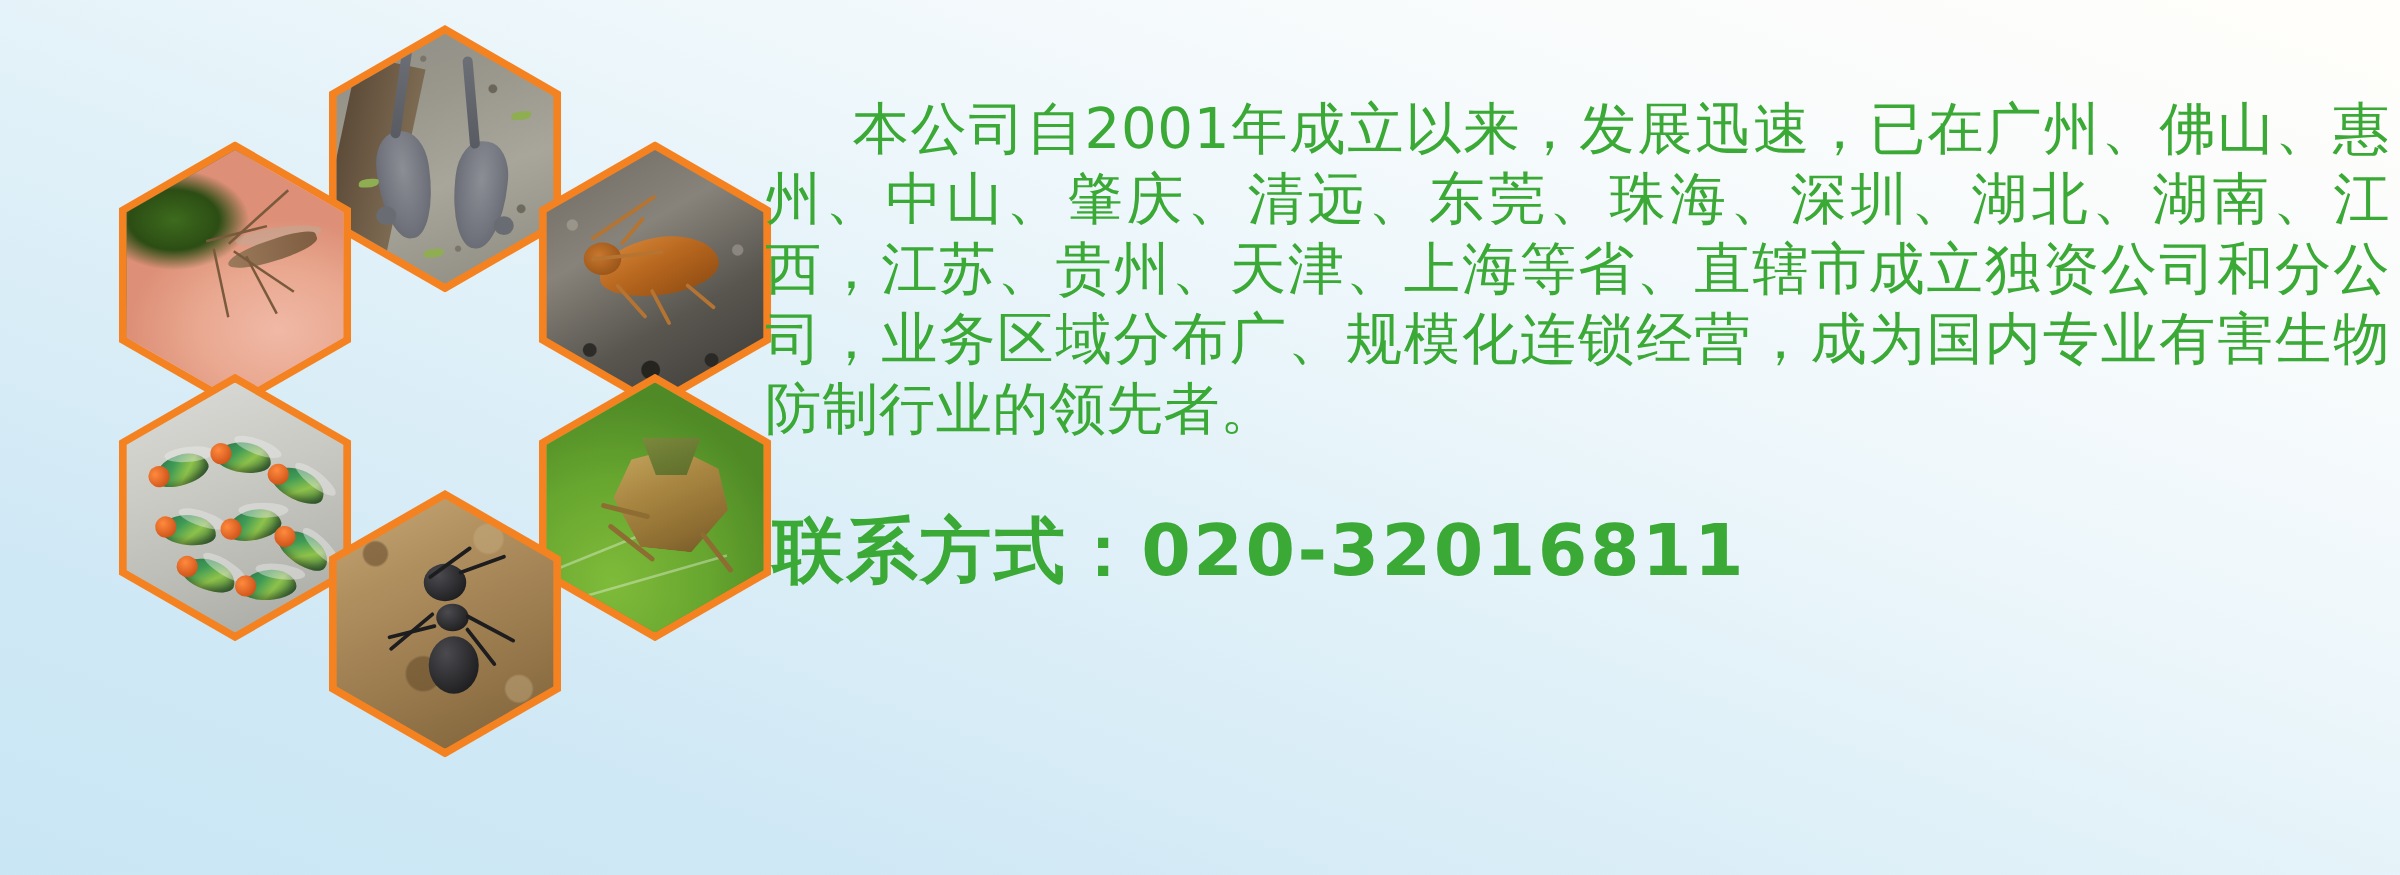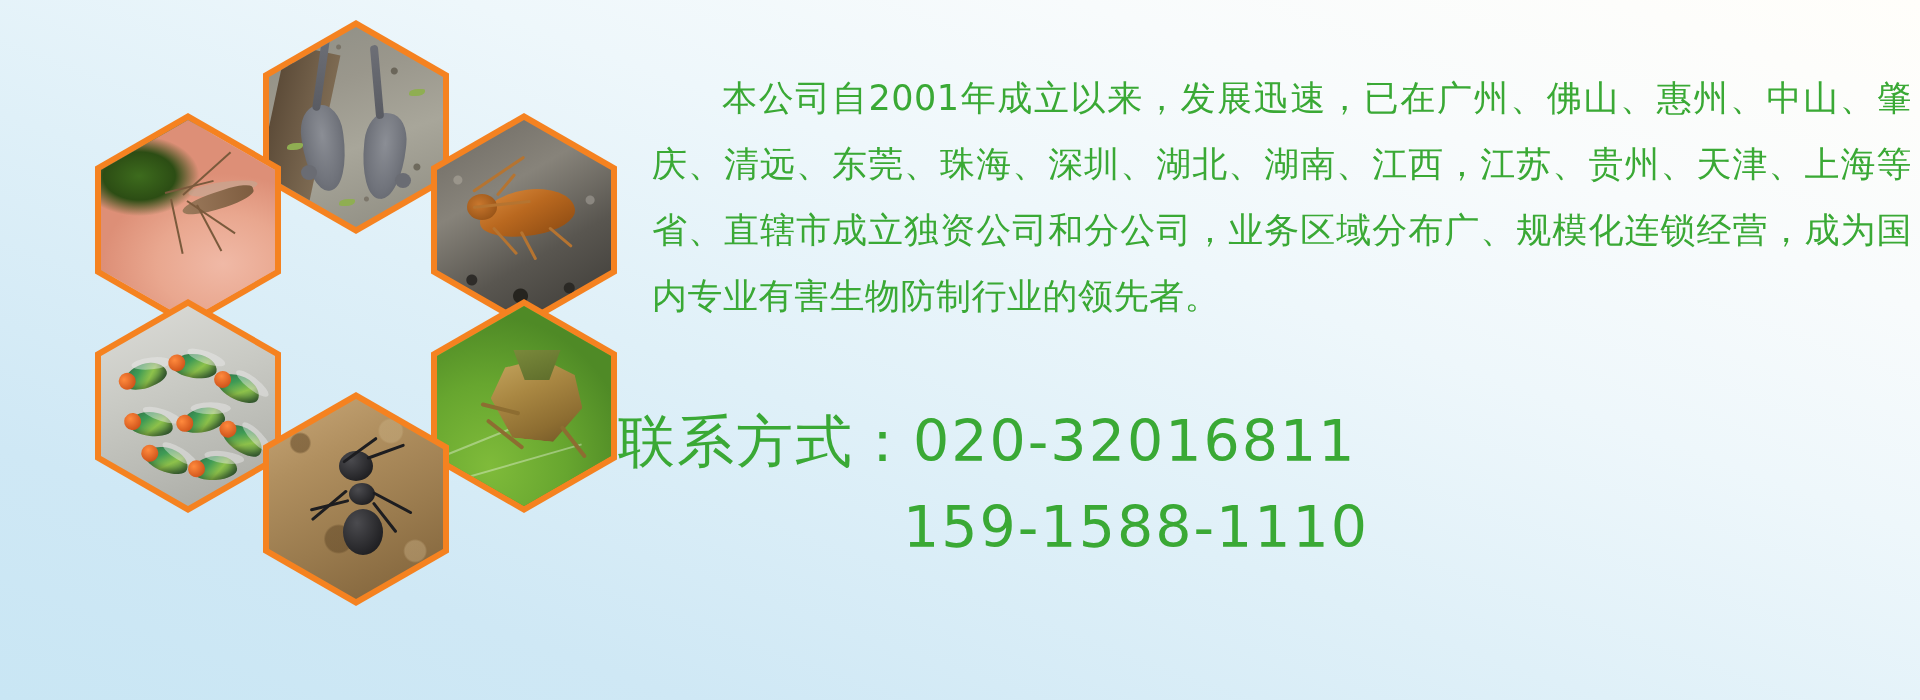--- a/index.html
+++ b/index.html
@@ -284,40 +284,39 @@
 
   
   #copy {
     position: absolute;
     left: 612px;
     top: 30px;
     width: 1300px;
   }
   #paragraph {
     color: #3aa935;
-    font-size: 35px;
-    line-height: 66px;
+    font-size: 45px;
+    line-height: 56px;
     text-indent: 70px;
     letter-spacing: 0.5px;
     font-weight: 500;
     text-align: justify;
     font-family: "DejaVu Sans", "Liberation Sans", sans-serif;
-    margin-left: 40px;
   }
   #contact {
     position: absolute;
     left: 618px;
     top: 398px;
     width: 1290px;
     color: #3aa935;
   }
   .contact-line {
     font-size: 57px;
     line-height: 86px;
-    font-weight: 400;
+    font-weight: 700;
     letter-spacing: 2px;
     white-space: nowrap;
     font-family: "DejaVu Sans", "Liberation Sans", sans-serif;
   }
   .contact-line.l2 {
     padding-left: 285px;
   }
 </style>
 </head>
 <body>
@@ -446,16 +445,15 @@
     </div>
 
   </div>
 
   <div id="copy">
     <p id="paragraph">本公司自2001年成立以来，发展迅速，已在广州、佛山、惠州、中山、肇庆、清远、东莞、珠海、深圳、湖北、湖南、江西，江苏、贵州、天津、上海等省、直辖市成立独资公司和分公司，业务区域分布广、规模化连锁经营，成为国内专业有害生物防制行业的领先者。</p>
   </div>
 
   <div id="contact">
     <div class="contact-line l1">联系方式：020-32016811</div>
-    <div class="contact-line l2">159-1588-1110</div>
   </div>
 
 </div>
 
 </body></html>

